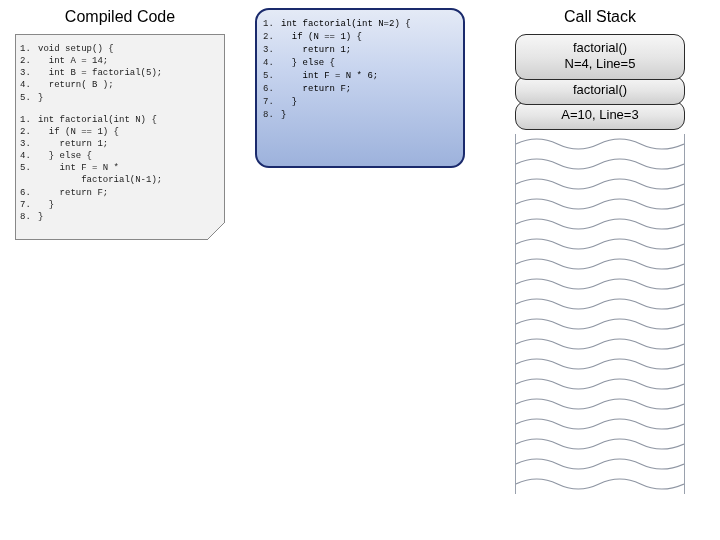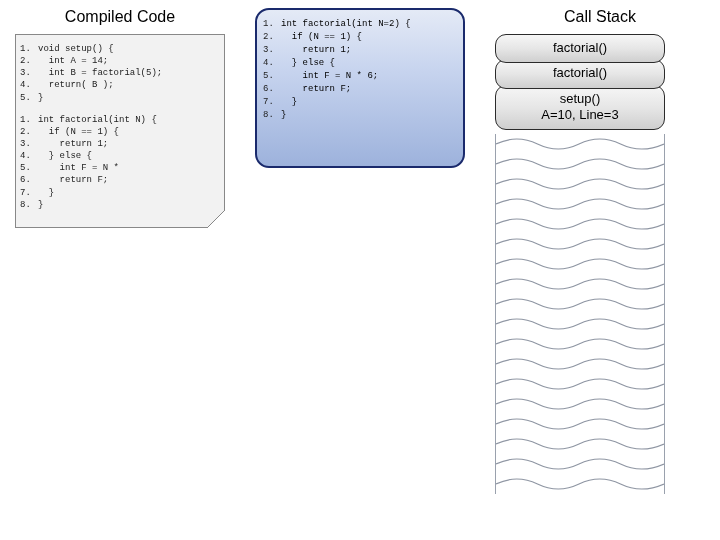--- a/index.html
+++ b/index.html
@@ -87,21 +87,21 @@
   }
   .exec-box .code-block {
     width: 100%;
   }
 
   
   .stack-wrap {
     width: 210px;
     display: flex;
     flex-direction: column;
-    align-items: flex-start;
+    align-items: center;
   }
   .stack-frame {
     width: 170px;
     border: 1.5px solid #2b2b2b;
     border-radius: 11px;
     background: linear-gradient(to bottom, #f6f6f6 0%, #e6e6e6 50%, #cfcfcf 100%);
     text-align: center;
     font-size: 13px;
     line-height: 1.25;
     color: #000;
@@ -141,20 +141,21 @@
         <div class="code-line"><span class="ln">4.</span><span class="tx">  return( B );</span></div>
         <div class="code-line"><span class="ln">5.</span><span class="tx">}</span></div>
       </div>
       <div class="code-gap"></div>
       <div class="code-block">
         <div class="code-line"><span class="ln">1.</span><span class="tx">int factorial(int N) {</span></div>
         <div class="code-line"><span class="ln">2.</span><span class="tx">  if (N == 1) {</span></div>
         <div class="code-line"><span class="ln">3.</span><span class="tx">    return 1;</span></div>
         <div class="code-line"><span class="ln">4.</span><span class="tx">  } else {</span></div>
         <div class="code-line"><span class="ln">5.</span><span class="tx">    int F = N *</span></div>
+        <div class="code-line"><span class="ln"></span><span class="tx">        factorial(N-1);</span></div>
         <div class="code-line"><span class="ln">6.</span><span class="tx">    return F;</span></div>
         <div class="code-line"><span class="ln">7.</span><span class="tx">  }</span></div>
         <div class="code-line"><span class="ln">8.</span><span class="tx">}</span></div>
       </div>
     </div>
   </div>
 
   <div class="col">
     <div class="exec-box">
       <div class="code-block">
@@ -168,26 +169,26 @@
         <div class="code-line"><span class="ln">8.</span><span class="tx">}</span></div>
       </div>
     </div>
   </div>
 
   <div class="col">
     <div class="col-title">Call Stack</div>
     <div class="stack-wrap">
       <div class="stack-frame">
         <div>factorial()</div>
+        <div>N=4, Line=5</div>
       </div>
       <div class="stack-frame">
         <div>factorial()</div>
       </div>
       <div class="stack-frame">
-        <div>setup()</div>
         <div>A=10, Line=3</div>
       </div>
 
       <div class="stream-area">
         <svg viewBox="0 0 170 360" preserveAspectRatio="none">
           <g stroke="#8f96a3" stroke-width="1.2" fill="none">
             <path d="M0 10 Q 21 0 42 10 T 84 10 T 126 10 T 170 10"></path>
             <path d="M0 30 Q 21 20 42 30 T 84 30 T 126 30 T 170 30"></path>
             <path d="M0 50 Q 21 40 42 50 T 84 50 T 126 50 T 170 50"></path>
             <path d="M0 70 Q 21 60 42 70 T 84 70 T 126 70 T 170 70"></path>

